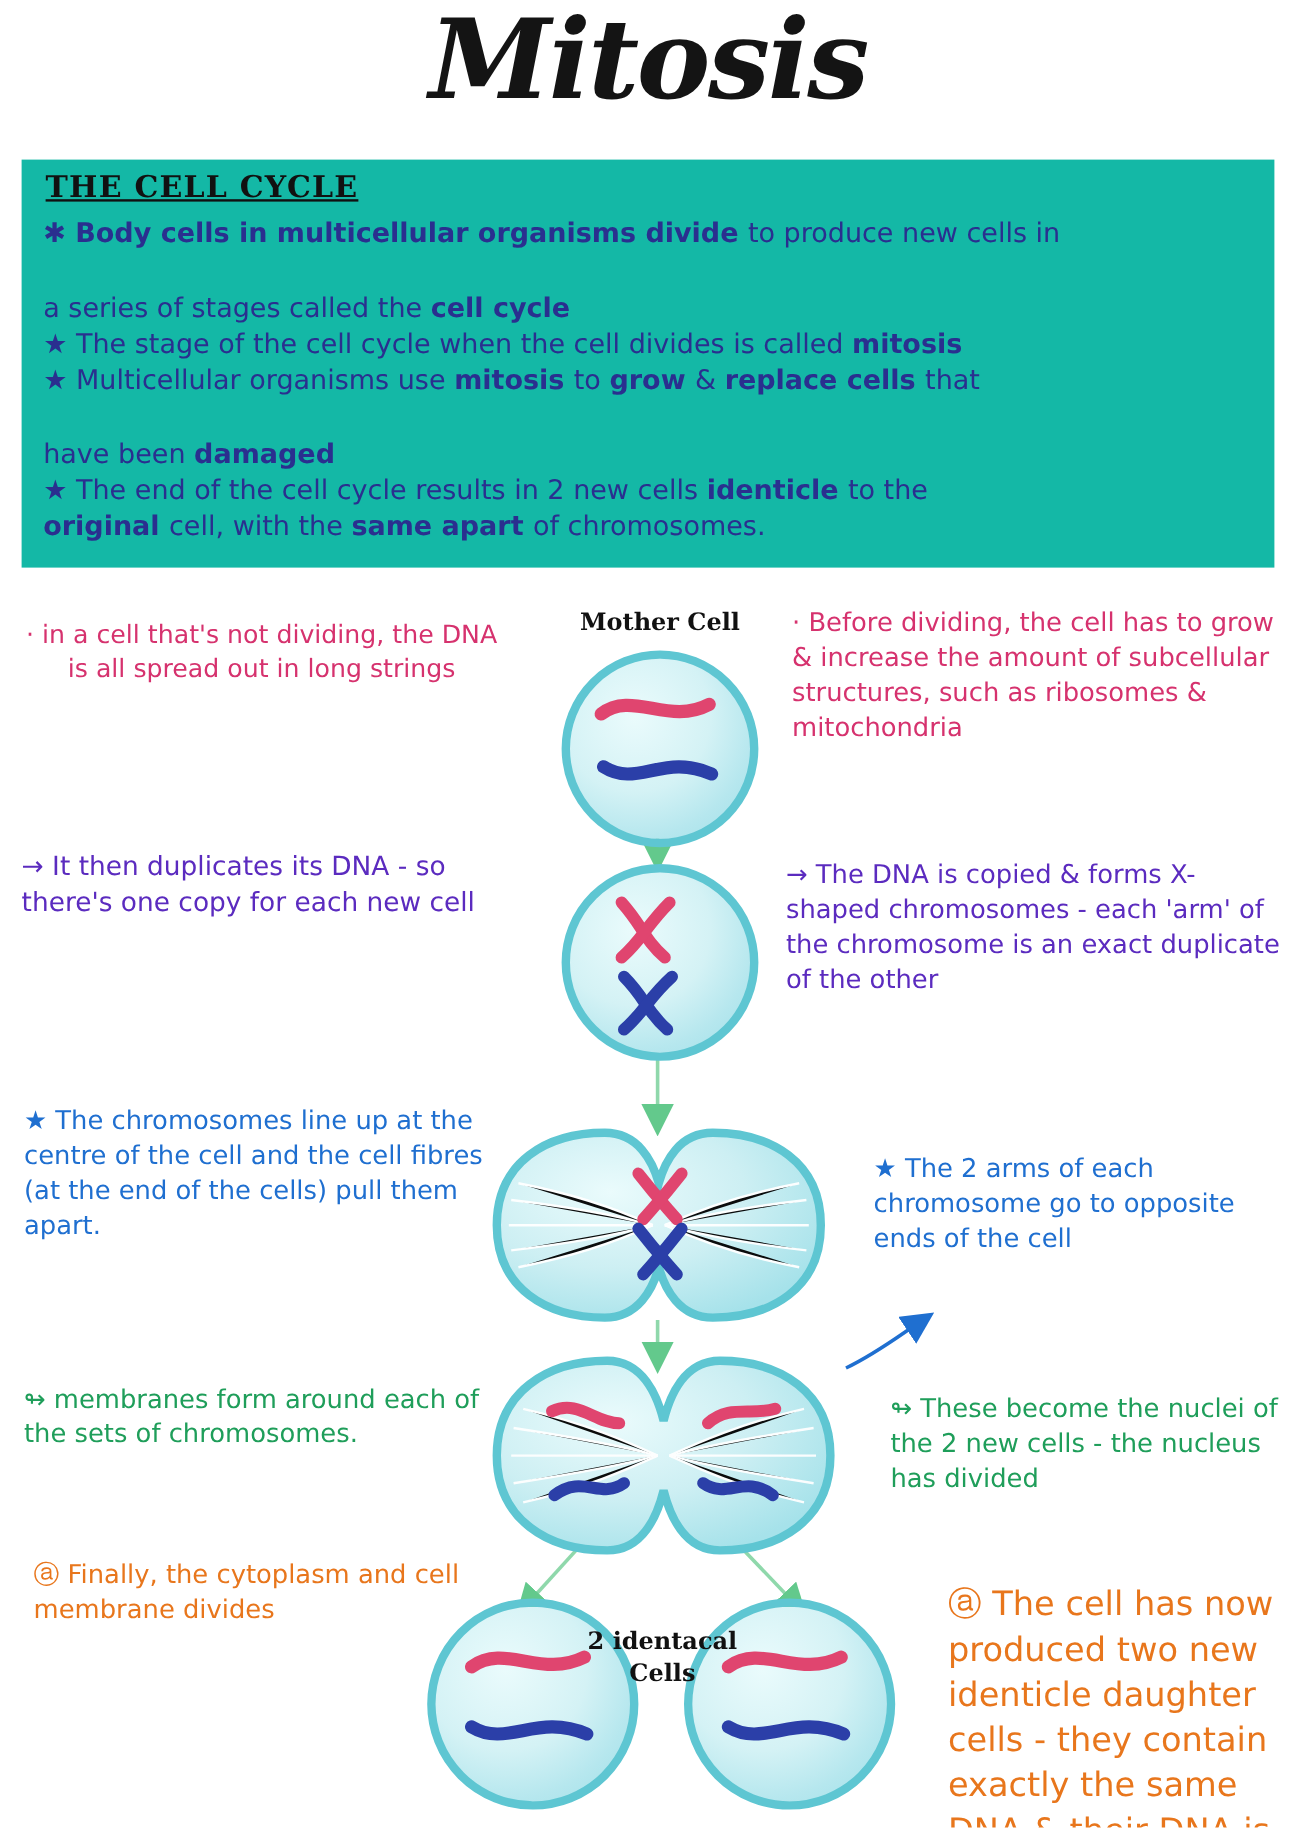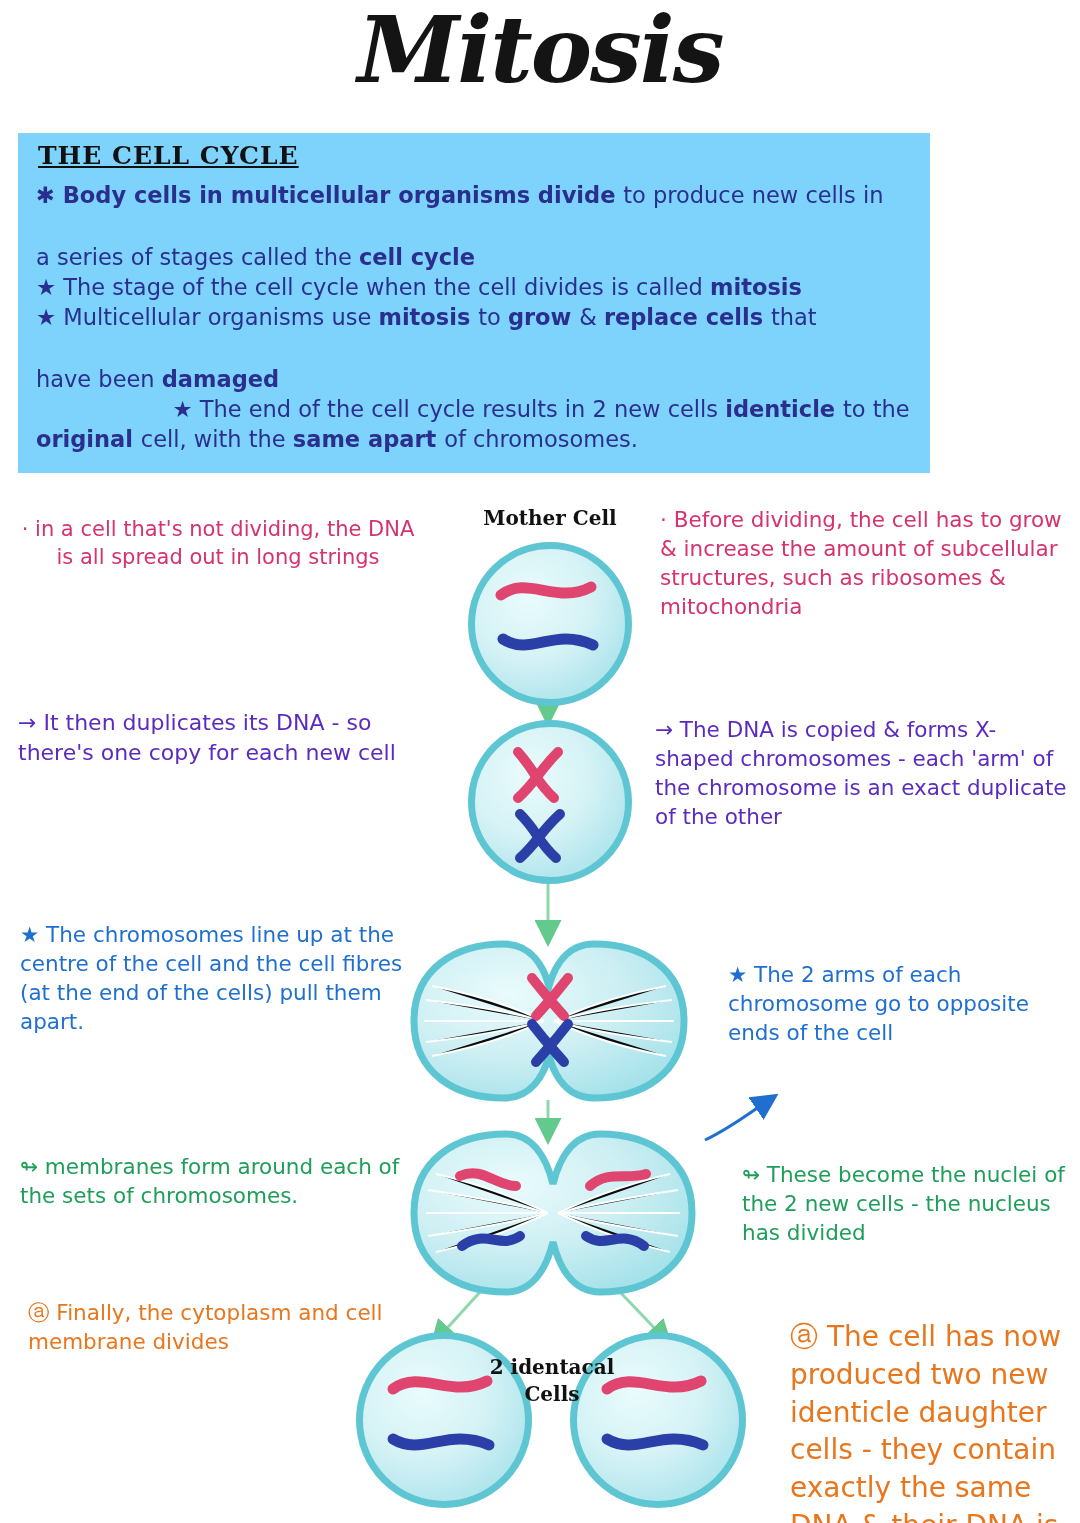--- a/index.html
+++ b/index.html
@@ -29,23 +29,23 @@
     letter-spacing: -2px;
     color: #141414;
     line-height: 1.05;
   }
 
   
   #cellcycle-box {
     position: absolute;
     left: 18px;
     top: 133px;
-    width: 912px;
+    width: 1044px;
     height: 340px;
-    background: #7dd3fc;
+    background: #14b8a6;
   }
   #cellcycle-heading {
     position: absolute;
     left: 20px;
     top: 8px;
     font-family: "DejaVu Serif", serif;
     font-size: 25px;
     font-weight: bold;
     color: #111;
     text-decoration: underline;
@@ -59,21 +59,21 @@
     color: #2a2f8f;
     line-height: 1.32;
     width: 1010px;
   }
   .cc-line b { font-weight: bold; }
   #cc-l1 { top: 48px; }
   #cc-l2 { top: 110px; }
   #cc-l3 { top: 140px; }
   #cc-l4 { top: 170px; }
   #cc-l5 { top: 232px; }
-  #cc-l6 { top: 262px; text-align: center; }
+  #cc-l6 { top: 262px; }
 
   
   #diagram { position: absolute; left: 0; top: 480px; width: 1080px; height: 1040px; }
 
   .cell {
     position: absolute;
     border-radius: 50%;
     background: radial-gradient(circle at 36% 32%, #eafbfc 0%, #d4f2f5 45%, #b6e7ee 72%, #9edfe8 100%);
     border: 7px solid #5ec6d2;
     box-sizing: border-box;

